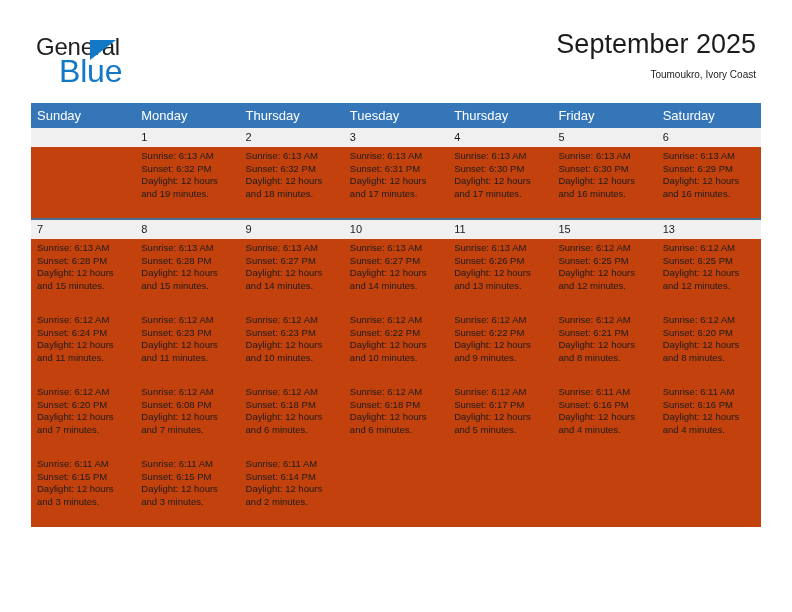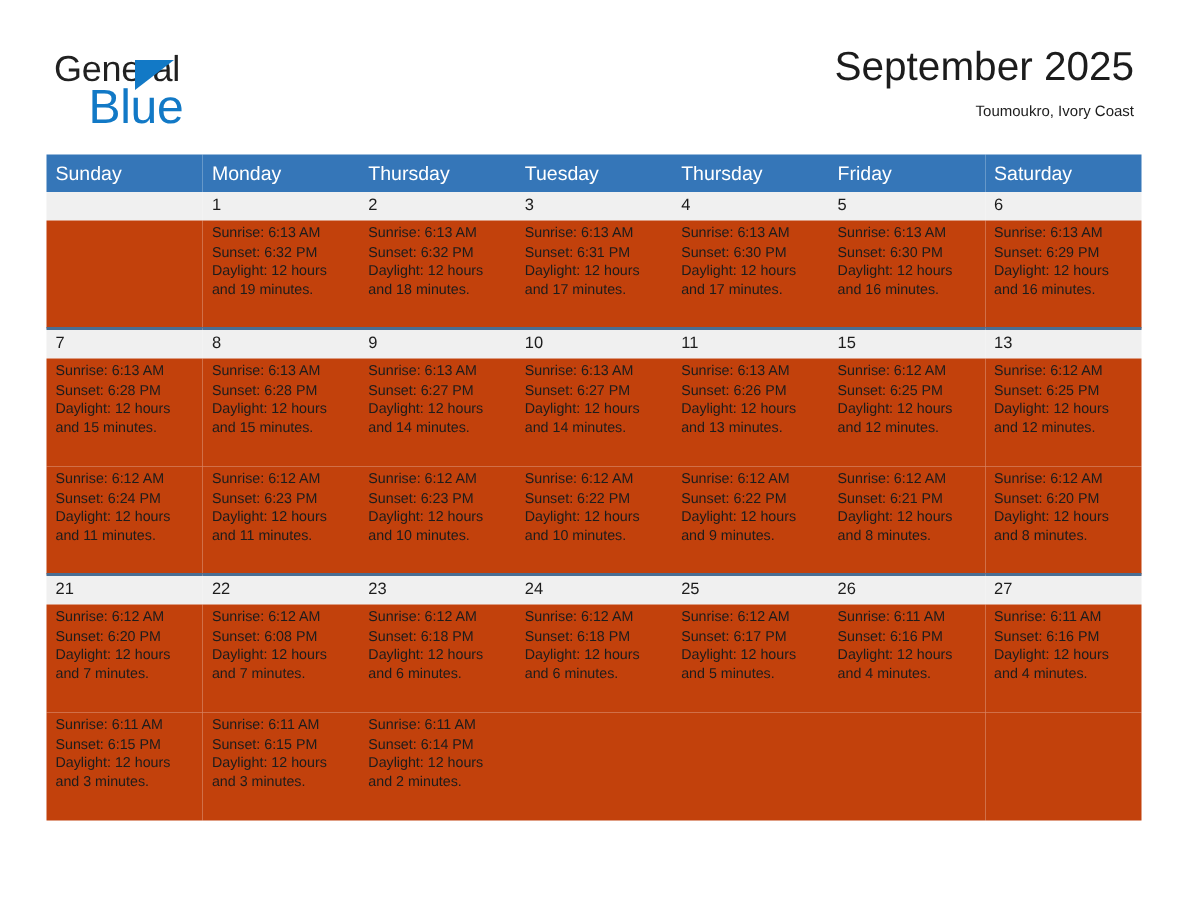--- a/index.html
+++ b/index.html
@@ -318,29 +318,20 @@
             <div class="line">Daylight: 12 hours</div>
             <div class="line">and 8 minutes.</div>
           </td>
           <td>
             <div class="line">Sunrise: 6:12 AM</div>
             <div class="line">Sunset: 6:20 PM</div>
             <div class="line">Daylight: 12 hours</div>
             <div class="line">and 8 minutes.</div>
           </td>
         </tr>
-        <tr class="daynum-row">
-          <td>21</td>
-          <td>22</td>
-          <td>23</td>
-          <td>24</td>
-          <td>25</td>
-          <td>26</td>
-          <td>27</td>
-        </tr>
         <tr class="detail-row">
           <td>
             <div class="line">Sunrise: 6:12 AM</div>
             <div class="line">Sunset: 6:20 PM</div>
             <div class="line">Daylight: 12 hours</div>
             <div class="line">and 7 minutes.</div>
           </td>
           <td>
             <div class="line">Sunrise: 6:12 AM</div>
             <div class="line">Sunset: 6:08 PM</div>

